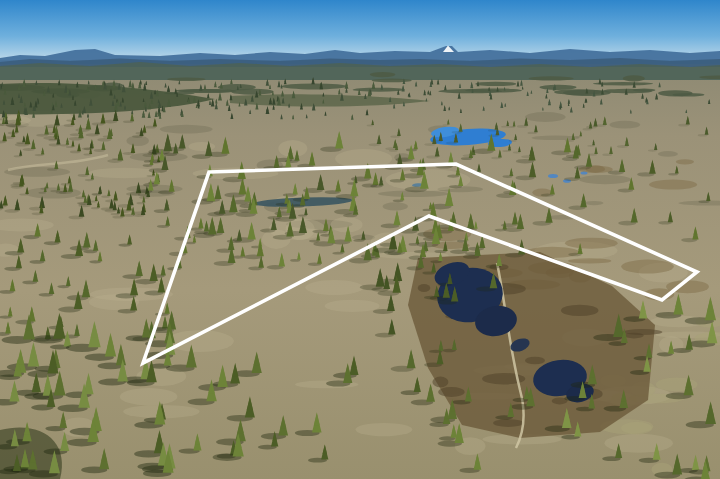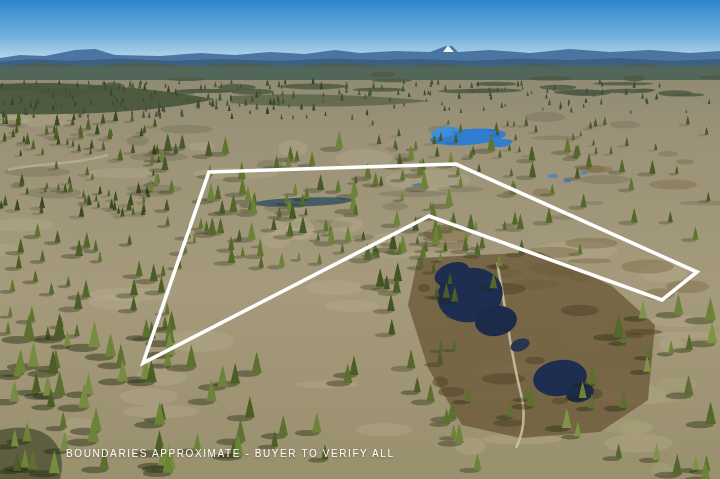--- a/index.html
+++ b/index.html
@@ -1969,14 +1969,13 @@
             <path d="M162.6,472.8 L168.1,451.0 L173.6,472.8 Z" fill="#6d8338"></path>
             <path d="M164.7,464.5 L168.1,449.7 L171.5,464.5 Z" fill="#6d8338" opacity="0.9"></path>
             <ellipse cx="43.4" cy="473.9" rx="14.4" ry="3.6" fill="#20280f" opacity="0.44"></ellipse>
             <path d="M48.9,473.3 L54.4,451.3 L60.0,473.3 Z" fill="#778c42"></path>
             <path d="M51.0,465.0 L54.4,450.0 L57.9,465.0 Z" fill="#778c42" opacity="0.9"></path>
           </g>
         </g>
       </g>
     <polygon class="boundary" points="209,172 456,164 697,272 662,300 429,216 143,363"></polygon>
   </svg>
-  <div class="disclaimer">BOUNDARIES APPROXIMATE - BUYER TO VERIFY ALL</div>
 </div>
 
 </body></html>

